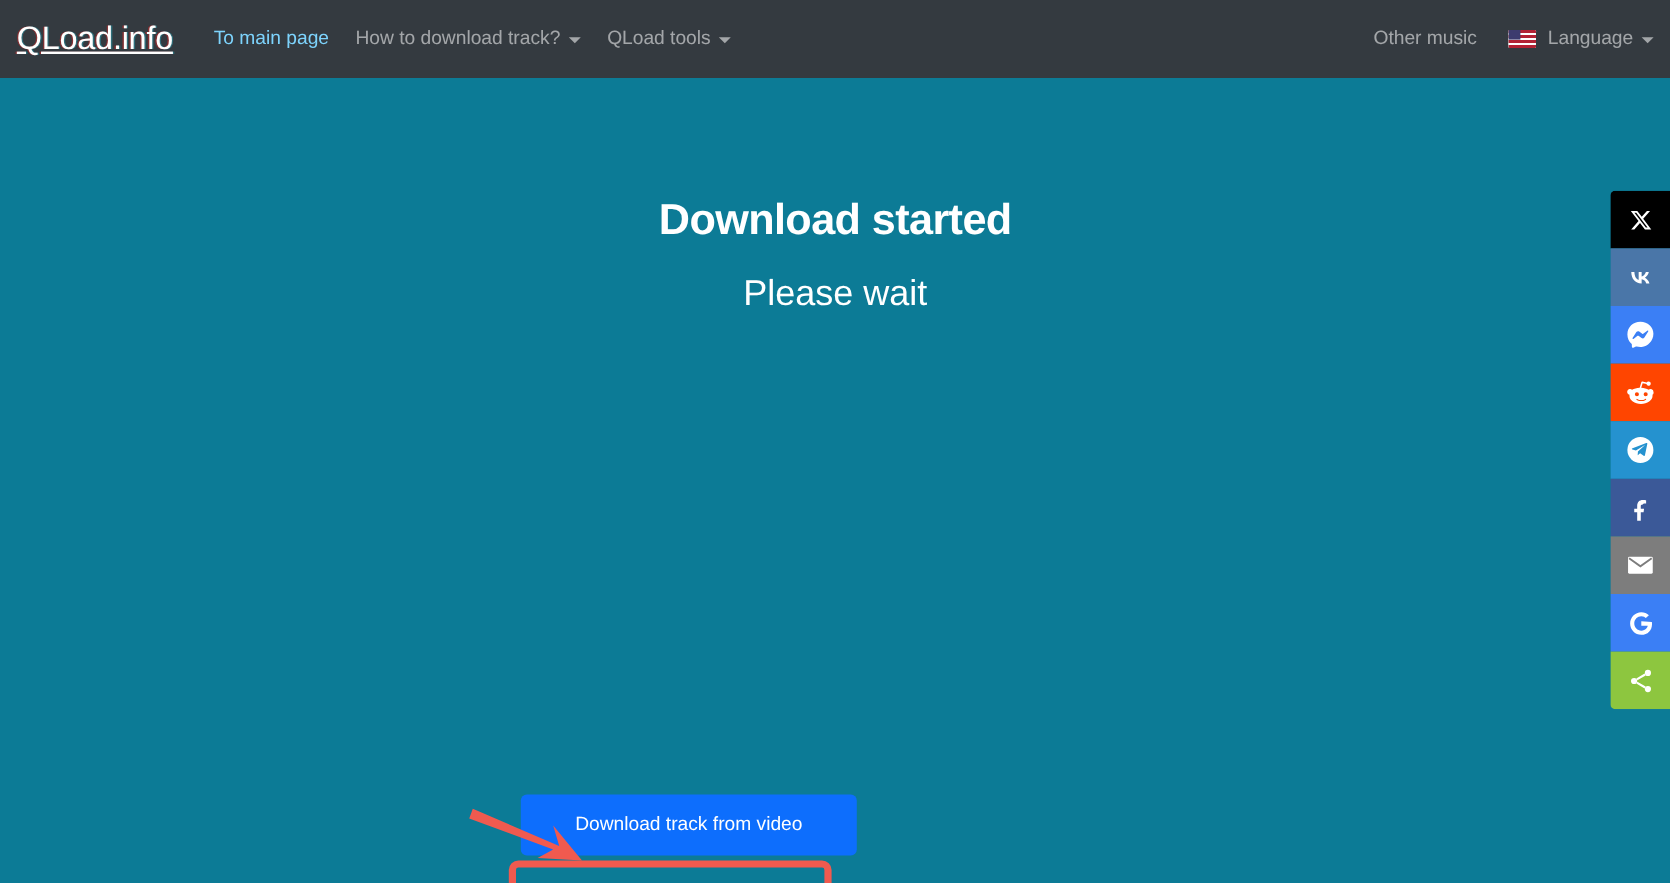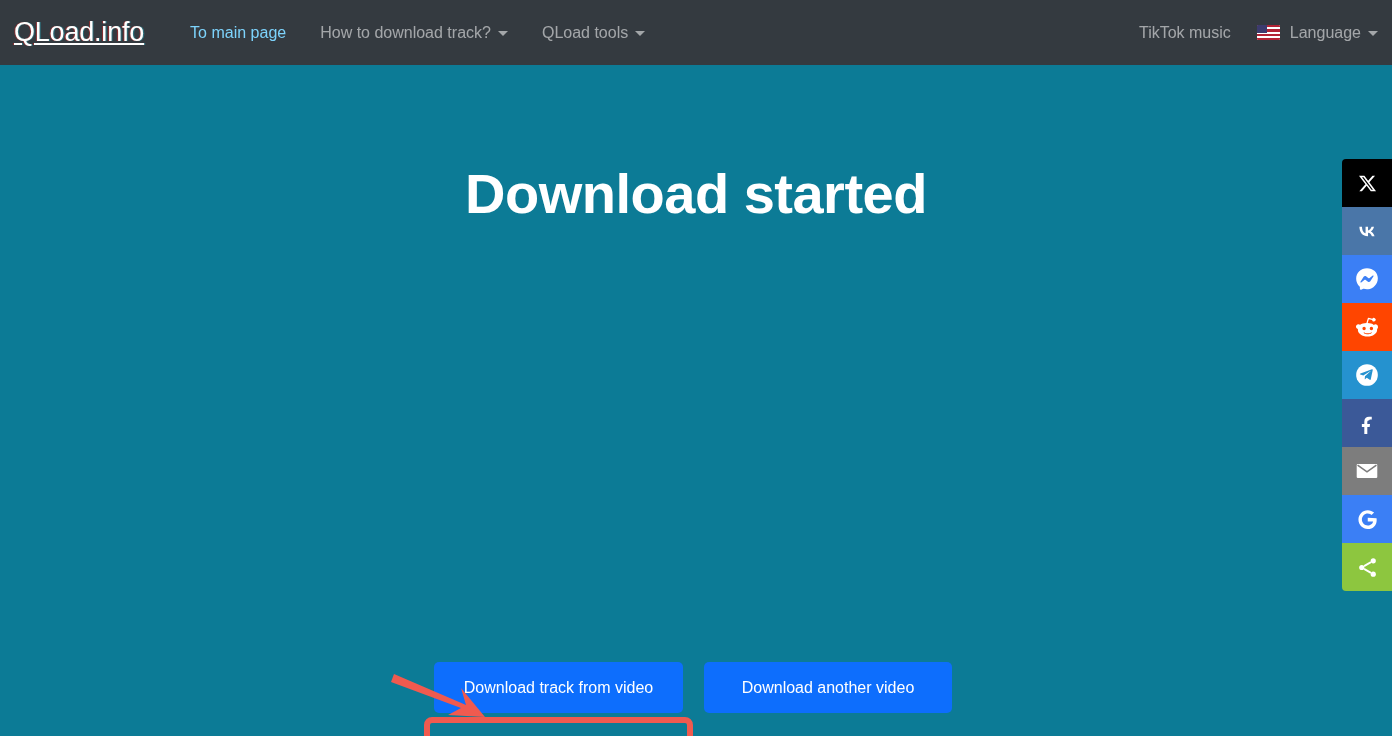--- a/index.html
+++ b/index.html
@@ -19,21 +19,20 @@
   #navbar {
     position: absolute;
     top: 0; left: 0;
     width: 1392px;
     height: 65px;
     background: #343a40;
     display: flex;
     align-items: center;
     box-sizing: border-box;
     padding: 0 14px 0 14px;
-    gap: 12px;
   }
   #brand {
     color: #ffffff;
     font-size: 27px;
     font-weight: 400;
     letter-spacing: -0.2px;
     margin-right: 34px;
     white-space: nowrap;
     text-shadow: -1.1px 0 rgba(200,40,40,0.55), 1.1px 0 rgba(40,190,210,0.40);
   }
@@ -92,21 +91,21 @@
     width: 1392px;
     height: 671px;
     color: #ffffff;
     text-align: center;
   }
   #page-title {
     margin: 0;
     position: absolute;
     top: 98px;
     left: 0; right: 0;
-    font-size: 56px;
+    font-size: 36px;
     font-weight: 700;
     line-height: 1.1;
     letter-spacing: -0.5px;
   }
   #page-subtitle {
     margin: 0;
     position: absolute;
     top: 163px;
     left: 0; right: 0;
     font-size: 30px;
@@ -131,21 +130,21 @@
     font-size: 16px;
     line-height: 1;
     height: 51px;
     padding: 0 26px;
     cursor: pointer;
     white-space: nowrap;
     display: flex;
     align-items: center;
     justify-content: center;
   }
-  #btn-download-track { width: 249px; padding: 2px; }
+  #btn-download-track { width: 280px; padding: 2px; }
   #btn-download-another { width: 248px; padding: 0; }
 
   
   #annotation-box {
     position: absolute;
     left: 424px;
     top: 652px;
     width: 269px;
     height: 71px;
     border: 6px solid #f05a4f;
@@ -200,40 +199,40 @@
     <span class="caret"></span>
   </a>
 
   <a class="nav-link" href="#">
     <span>QLoad tools</span>
     <span class="caret"></span>
   </a>
 
   <div id="nav-right">
     <a class="nav-link" href="#">
-      <span>TikTok music</span>
+      <span>Other music</span>
     </a>
     <a class="nav-link" href="#">
       <span id="flag-icon">
         <span class="stripes"></span>
         <span class="canton"></span>
       </span>
       <span>Language</span>
       <span class="caret"></span>
     </a>
   </div>
 </div>
 
 <div id="main">
 
   <h1 id="page-title">Download started</h1>
+  <p id="page-subtitle">Please wait</p>
 
   <div id="actions">
     <button id="btn-download-track" class="btn-primary">Download track from video</button>
-    <button id="btn-download-another" class="btn-primary">Download another video</button>
   </div>
 
   <div id="annotation-box"></div>
 
   <svg id="annotation-arrow" viewBox="0 0 110 60">
     <path d="M6 9 L78 40 L73 23 L97 52 L60 50 L73 43 L3 17 Z" fill="#f05a4f"></path>
   </svg>
 </div>
 
 <div id="social-sidebar">

